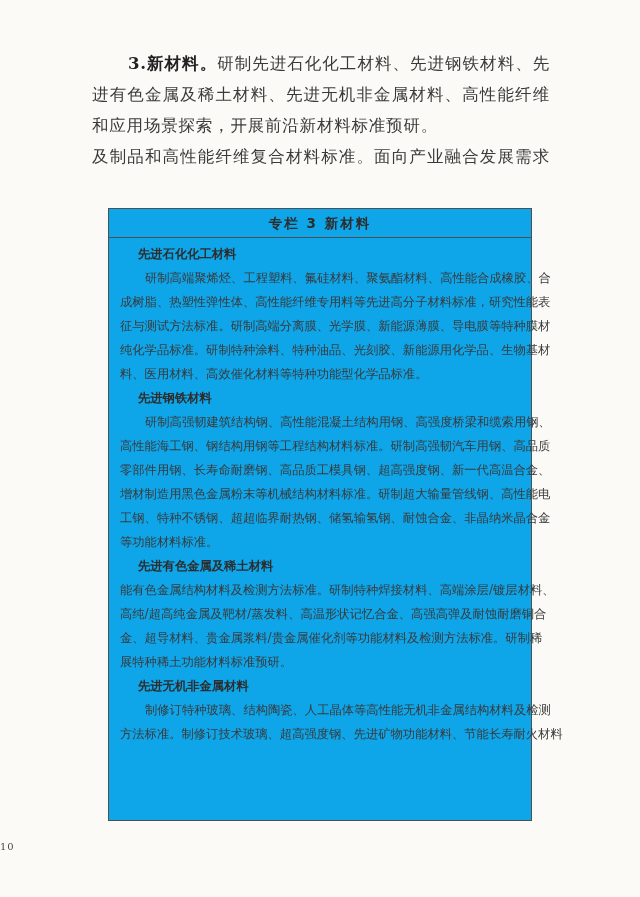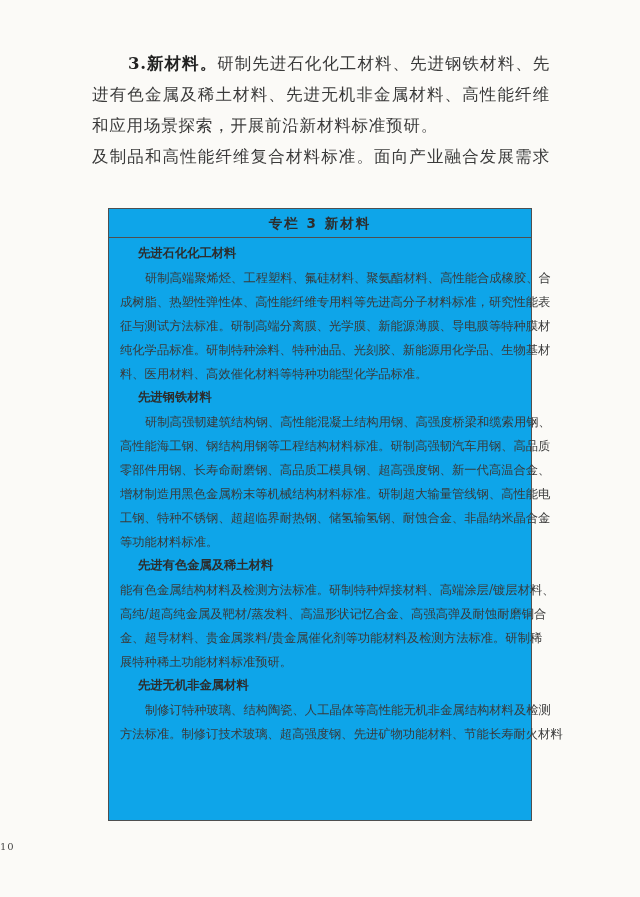--- a/index.html
+++ b/index.html
@@ -50,21 +50,20 @@
   .panel-body{
     padding:4px 11px 0 11px;
     font-size:12.3px;
     line-height:24px;
   }
   .sec-h{
     font-weight:bold;
     color:#2d2d2d;
     padding-left:18px;
     white-space:nowrap;
-    font-family:Liberation Mono, monospace;
   }
   .bline{white-space:nowrap;}
   .bline.jl{text-align:justify;text-align-last:justify;}
   .bline.ind{text-indent:25px;}
   
   .page-number{
     position:absolute;
     left:0;right:0;top:841px;
     text-align:left;
     font-size:10px;

